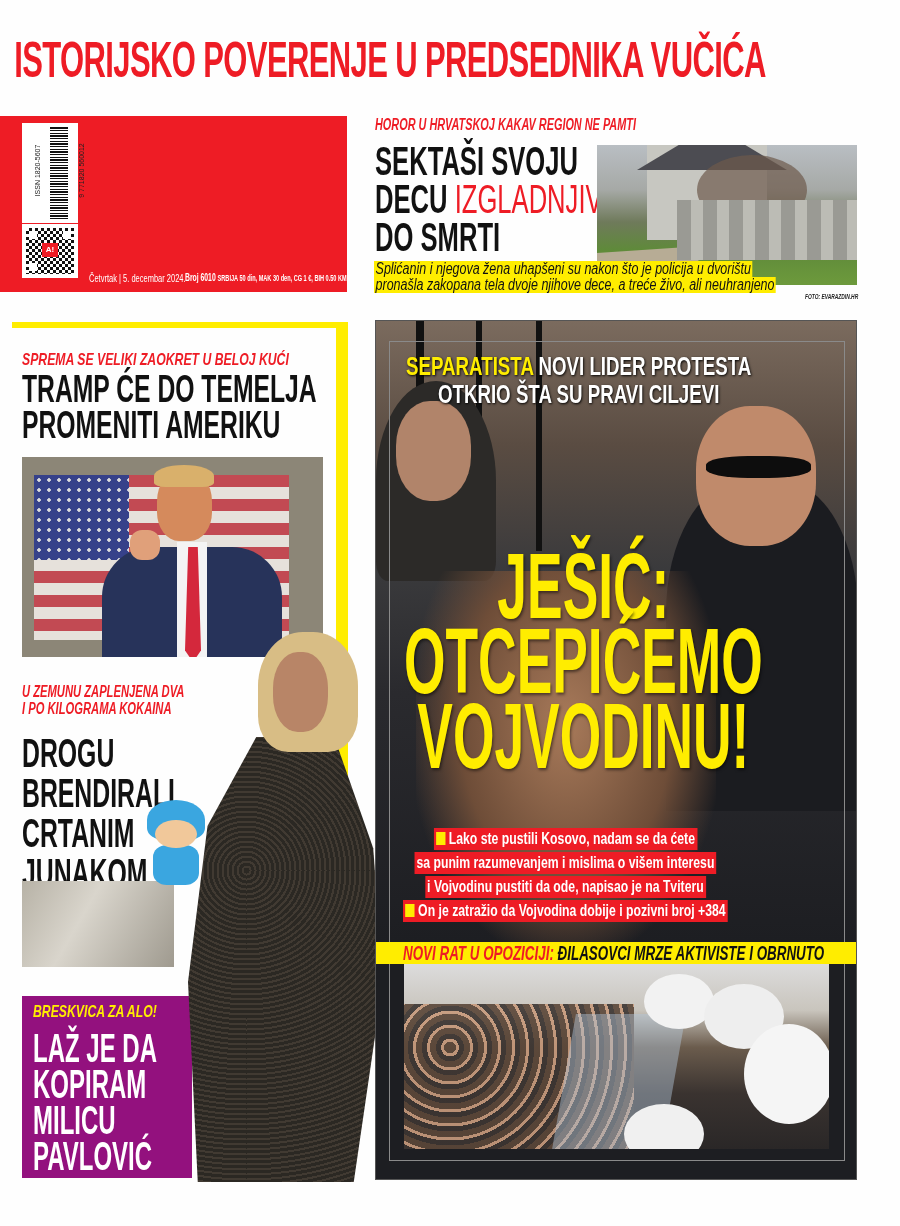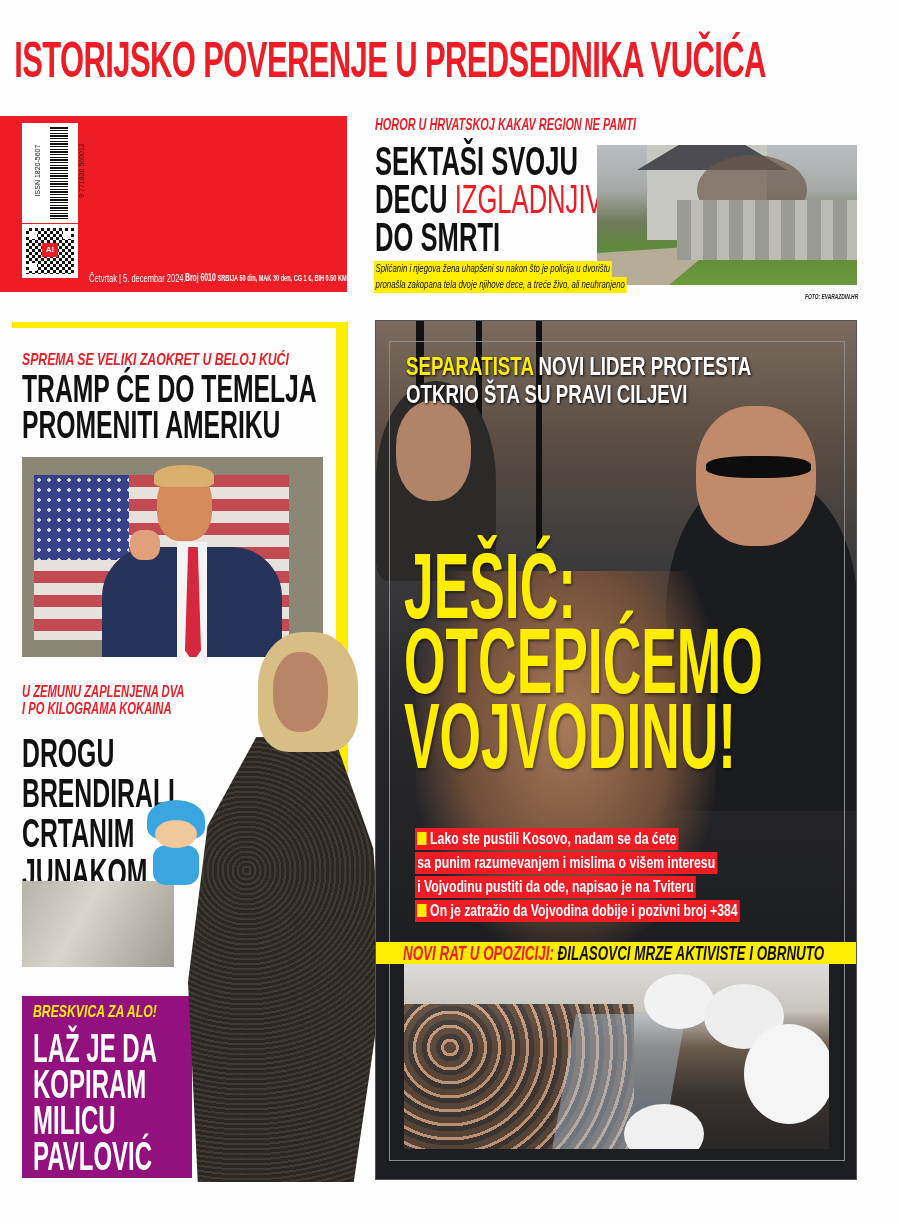--- a/index.html
+++ b/index.html
@@ -33,21 +33,21 @@
   .hr-kicker { position: absolute; left: 375px; top: 116px; color: #ee1c25; font-size: 16px; font-style: italic; font-weight: 700; transform: scaleX(0.68); transform-origin: left top; white-space: nowrap; }
   .hr-headline { position: absolute; left: 375px; top: 142px; font-size: 40px; font-weight: 700; color: #111; line-height: 38px; transform: scaleX(0.64); transform-origin: left top; white-space: nowrap; }
   .hr-headline .red { color: #ee1c25; font-weight: 400; }
   .hr-photo { position: absolute; left: 597px; top: 145px; width: 260px; height: 140px; overflow: hidden;
      background: linear-gradient(180deg, #b9bec3 0%, #a6a9a6 32%, #6f7a5b 55%, #5f8a3a 75%, #6d9a3c 100%); }
   .hr-photo .house { position: absolute; left: 50px; top: 0px; width: 120px; height: 95px; background: #c7c7c1; }
   .hr-photo .roof { position: absolute; left: 40px; top: -20px; width: 0; height: 0; border-left: 75px solid transparent; border-right: 75px solid transparent; border-bottom: 45px solid #4c4c52; }
   .hr-photo .wall { position: absolute; left: 80px; top: 55px; width: 180px; height: 60px; background: repeating-linear-gradient(90deg, #9a9a94 0 14px, #bcbcb5 14px 26px); }
   .hr-photo .tree { position: absolute; left: 100px; top: 10px; width: 110px; height: 70px; border-radius: 50%; background: #6e5a4c; opacity: 0.7; }
   .hr-photo .road { position: absolute; left: 0; top: 100px; width: 120px; height: 40px; background: #b7ac95; clip-path: polygon(0 20%, 100% 0, 60% 100%, 0 100%); }
-  .hr-sub { position: absolute; left: 374px; top: 261px; font-size: 10px; font-style: italic; color: #111; line-height: 16px; }
+  .hr-sub { position: absolute; left: 374px; top: 261px; font-size: 16px; font-style: italic; color: #111; line-height: 16px; }
   .hr-sub span { background: #ffed00; display: inline-block; transform: scaleX(0.78); transform-origin: left top; white-space: nowrap; padding: 0 2px; }
   .hr-credit { position: absolute; left: 805px; top: 293px; font-size: 7px; font-weight: 700; font-style: italic; color: #222; transform: scaleX(0.7); transform-origin: left top; white-space: nowrap; }
 
   
   .yellow-frame { position: absolute; left: 12px; top: 322px; width: 336px; height: 6px; background: #ffed00; }
   .yellow-frame-right { position: absolute; left: 336px; top: 322px; width: 12px; height: 688px; background: #ffed00; }
 
   .tr-kicker { position: absolute; left: 22px; top: 350px; color: #ee1c25; font-size: 17px; font-style: italic; font-weight: 700; transform: scaleX(0.72); transform-origin: left top; white-space: nowrap; }
   .tr-headline { position: absolute; left: 22px; top: 371px; font-size: 38px; font-weight: 700; color: #111; line-height: 36px; transform: scaleX(0.65); transform-origin: left top; white-space: nowrap; }
   .tr-photo { position: absolute; left: 22px; top: 457px; width: 301px; height: 200px; overflow: hidden; background: #8c8677; }
@@ -74,36 +74,36 @@
   .pocoyo .face { position: absolute; left: 10px; top: 20px; width: 42px; height: 28px; background: #f1c89a; border-radius: 50%; }
   .pocoyo .body { position: absolute; left: 8px; top: 45px; width: 46px; height: 40px; background: #3aa6e0; border-radius: 30%; }
   .dr-photo { position: absolute; left: 22px; top: 881px; width: 152px; height: 86px; background: linear-gradient(120deg, #b7b2a6 0%, #d9d5cc 40%, #9f9a8f 100%); }
 
   
   .bk-box { position: absolute; left: 22px; top: 996px; width: 170px; height: 182px; background: #93117e; }
   .bk-kicker { position: absolute; left: 33px; top: 1002px; color: #ffed00; font-size: 17px; font-style: italic; font-weight: 700; transform: scaleX(0.72); transform-origin: left top; white-space: nowrap; }
   .bk-headline { position: absolute; left: 33px; top: 1030px; font-size: 40px; font-weight: 700; color: #fff; line-height: 36px; transform: scaleX(0.6); transform-origin: left top; white-space: nowrap; }
 
   
-  .main-box { position: absolute; left: 375px; top: 320px; width: 482px; height: 860px; background: #1d1e22; overflow: hidden; border: 1px solid #555; }
+  .main-box { position: absolute; left: 375px; top: 320px; width: 482px; height: 860px; background: #1d1e22; overflow: hidden; border: 1px solid #555; text-align: center; }
   .main-photo { position: absolute; left: 0; top: 0; width: 482px; height: 620px;
      background:
        linear-gradient(90deg, transparent 0 40px, #111 40px 48px, transparent 48px 100px, #111 100px 106px, transparent 106px 160px, #111 160px 166px, transparent 166px) 0 0/482px 230px no-repeat,
        linear-gradient(180deg, #7b6b5e 0%, #5a4c42 20%, #3a3a3c 40%, #2a2a2e 60%, #1d1e22 100%); }
   .main-photo .man1 { position: absolute; left: 0; top: 60px; width: 120px; height: 200px; background: #2c2a28; border-radius: 50% 50% 10% 10%; }
   .main-photo .face1 { position: absolute; left: 20px; top: 80px; width: 75px; height: 100px; background: #b1846a; border-radius: 45%; }
   .main-photo .man2 { position: absolute; left: 290px; top: 160px; width: 192px; height: 330px; background: #1b1c20; border-radius: 40% 40% 0 0; }
   .main-photo .face2 { position: absolute; left: 320px; top: 85px; width: 120px; height: 140px; background: #c08a6b; border-radius: 45%; }
   .main-photo .glasses { position: absolute; left: 330px; top: 135px; width: 105px; height: 22px; background: #0d0d0d; border-radius: 40%; }
   .main-photo .hair-blur { position: absolute; left: 40px; top: 250px; width: 300px; height: 380px; background: radial-gradient(ellipse at 50% 40%, #a87a5a, #6e4d38 50%, transparent 75%); }
   .main-inner-frame { position: absolute; left: 13px; top: 20px; width: 456px; height: 820px; border: 1px solid #8a8a8a; }
   .main-kicker { position: absolute; left: 30px; top: 31px; font-size: 26px; font-weight: 700; color: #fff; line-height: 28px; transform: scaleX(0.72); transform-origin: left top; white-space: nowrap; text-shadow: 1px 1px 3px #000; }
   .main-kicker .yel { color: #ffed00; }
   .main-headline { position: absolute; left: 28px; top: 228px; font-size: 92px; font-weight: 700; color: #ffed00; line-height: 75px; transform: scaleX(0.58); transform-origin: left top; white-space: nowrap; text-shadow: 2px 2px 4px rgba(0,0,0,0.5); }
-  .bullets { position: absolute; left: 39px; top: 507px; }
+  .bullets { position: absolute; left: 27px; top: 507px; }
   .bullets .line { display: block; margin-bottom: 2px; font-size: 17px; font-weight: 700; color: #fff; line-height: 22px; height: 22px; transform: scaleX(0.72); transform-origin: left top; white-space: nowrap; }
   .bullets .line span { background: #ee1c25; padding: 0 3px; display: inline-block; }
   .bullets .sq { display: inline-block; width: 13px; height: 13px; background: #ffed00; margin-right: 5px; vertical-align: -1px; }
   .opo-bar { position: absolute; left: 0px; top: 621px; width: 482px; height: 22px; background: #ffed00; }
   .opo-text { position: absolute; left: 27px; top: 621px; font-size: 20px; font-weight: 700; font-style: italic; line-height: 22px; transform: scaleX(0.67); transform-origin: left top; white-space: nowrap; }
   .opo-text .red { color: #ee1c25; }
   .opo-text .blk { color: #111; }
   .opo-photo { position: absolute; left: 28px; top: 643px; width: 425px; height: 185px; overflow: hidden;
      background: linear-gradient(180deg, #dcdcdc 0%, #c9c5bd 25%, #6b5c4d 45%, #3a3330 70%, #2a2727 100%); }
   .opo-photo .crowd { position: absolute; left: 0; top: 40px; width: 230px; height: 145px; background: repeating-radial-gradient(circle at 20% 30%, #5a4638 0 6px, #c89b7d 6px 9px, #3b3431 9px 14px); opacity: 0.9; }

